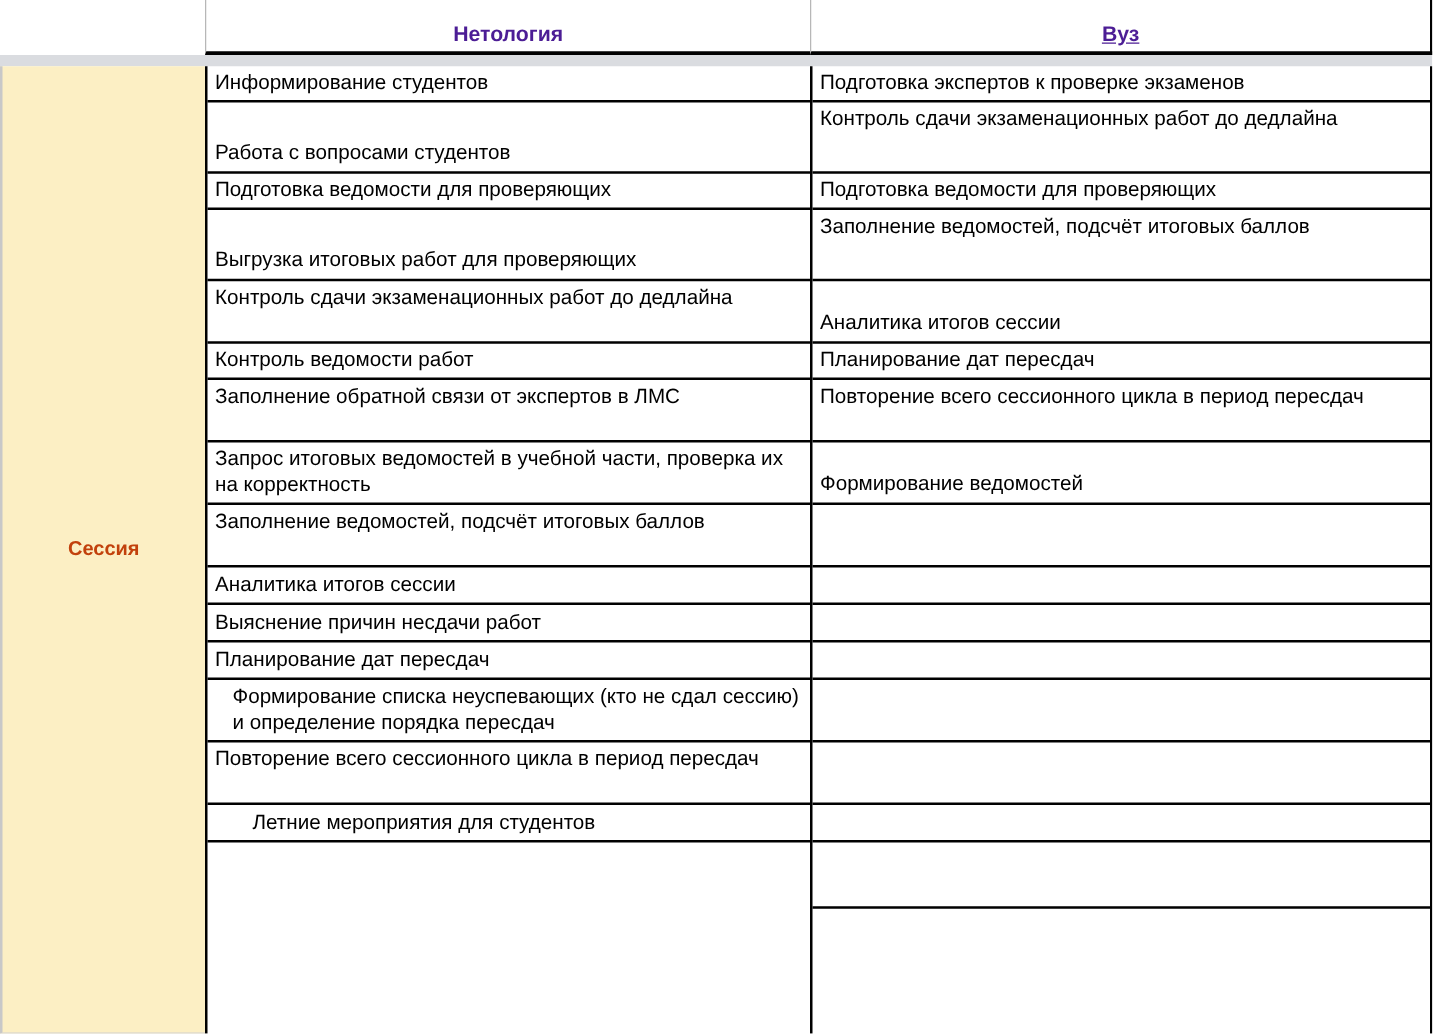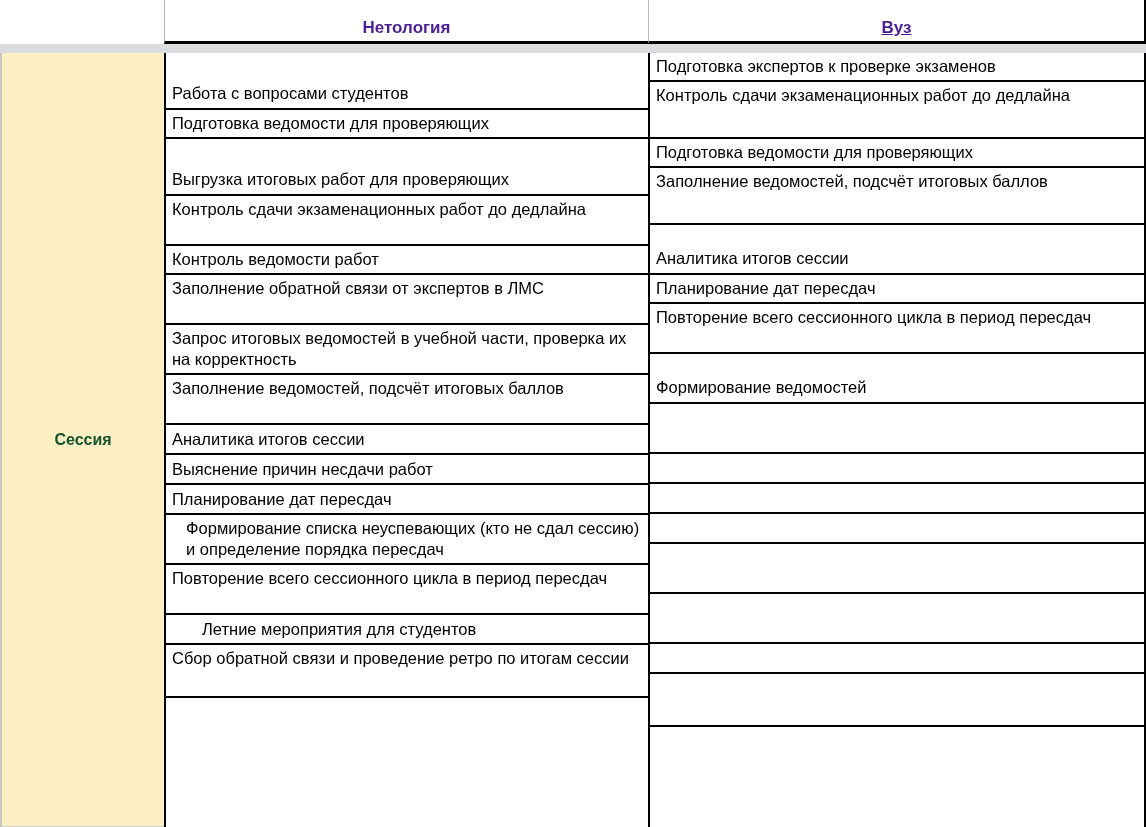--- a/index.html
+++ b/index.html
@@ -88,21 +88,21 @@
     border-left: 2px solid #c8c8c8;
     border-bottom: 1px solid #cfcfcf;
     box-sizing: border-box;
     display: flex;
     align-items: center;
     justify-content: center;
   }
   .cat-label {
     font-size: 16px;
     font-weight: bold;
-    color: #14532d;
+    color: #c2410c;
     text-align: center;
   }
 
   
   .col {
     box-sizing: border-box;
     display: flex;
     flex-direction: column;
   }
   .col-netologia {
@@ -148,20 +148,23 @@
     <div class="freeze-right"></div>
   </div>
 
   <div class="body-grid">
 
     <div class="cat-col">
       <span class="cat-label">Сессия</span>
     </div>
 
     <div class="col col-netologia" id="col-netologia">
+        <div class="cell va-middle" style="height: 29px;">
+          <span class="cell-text">Информирование студентов</span>
+        </div>
         <div class="cell va-bottom" style="height: 57px;">
           <span class="cell-text">Работа с вопросами студентов</span>
         </div>
         <div class="cell va-middle" style="height: 29px;">
           <span class="cell-text">Подготовка ведомости для проверяющих</span>
         </div>
         <div class="cell va-bottom" style="height: 57px;">
           <span class="cell-text">Выгрузка итоговых работ для проверяющих</span>
         </div>
         <div class="cell va-top" style="height: 50px;">
@@ -190,23 +193,20 @@
         </div>
         <div class="cell va-top" style="height: 50px; padding-left: 20px;">
           <span class="cell-text">Формирование списка неуспевающих (кто не сдал сессию) и определение порядка пересдач</span>
         </div>
         <div class="cell va-top" style="height: 50px;">
           <span class="cell-text">Повторение всего сессионного цикла в период пересдач</span>
         </div>
         <div class="cell va-middle" style="height: 30px; padding-left: 36px;">
           <span class="cell-text">Летние мероприятия для студентов</span>
         </div>
-        <div class="cell va-top" style="height: 53px;">
-          <span class="cell-text">Сбор обратной связи и проведение ретро по итогам сессии</span>
-        </div>
       </div>
 
     <div class="col col-vuz" id="col-vuz">
         <div class="cell va-middle" style="height: 29px;">
           <span class="cell-text">Подготовка экспертов к проверке экзаменов</span>
         </div>
         <div class="cell va-top" style="height: 57px;">
           <span class="cell-text">Контроль сдачи экзаменационных работ до дедлайна</span>
         </div>
         <div class="cell va-middle" style="height: 29px;">

